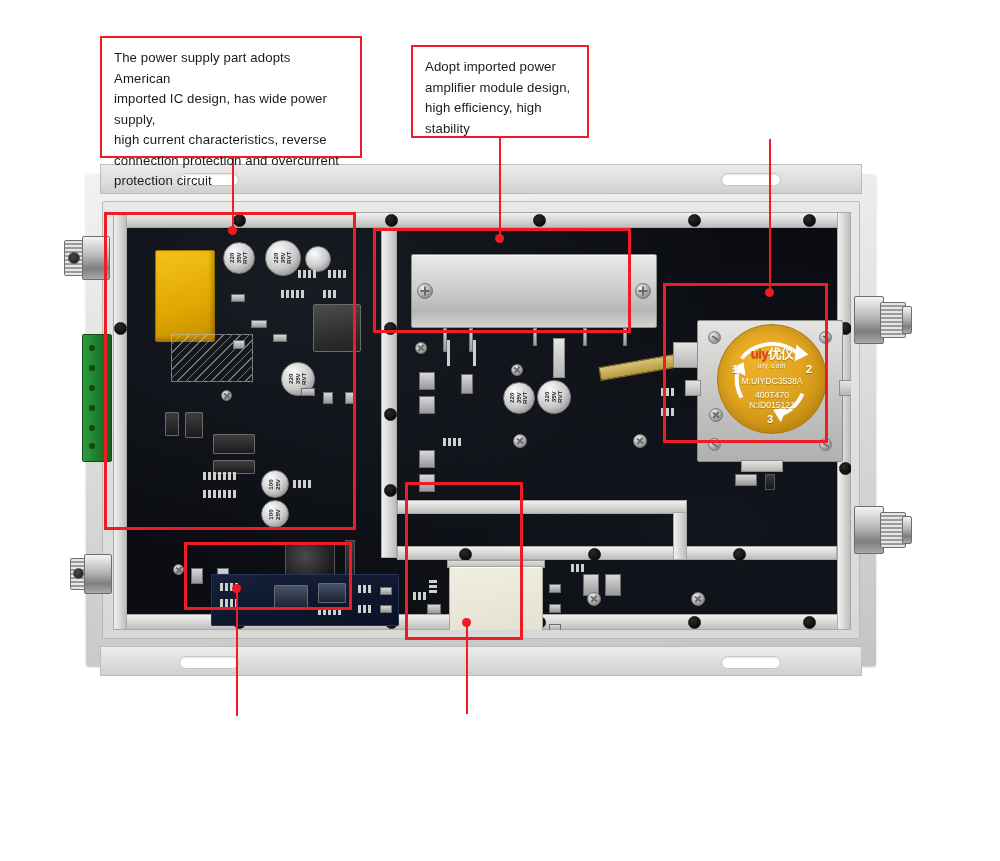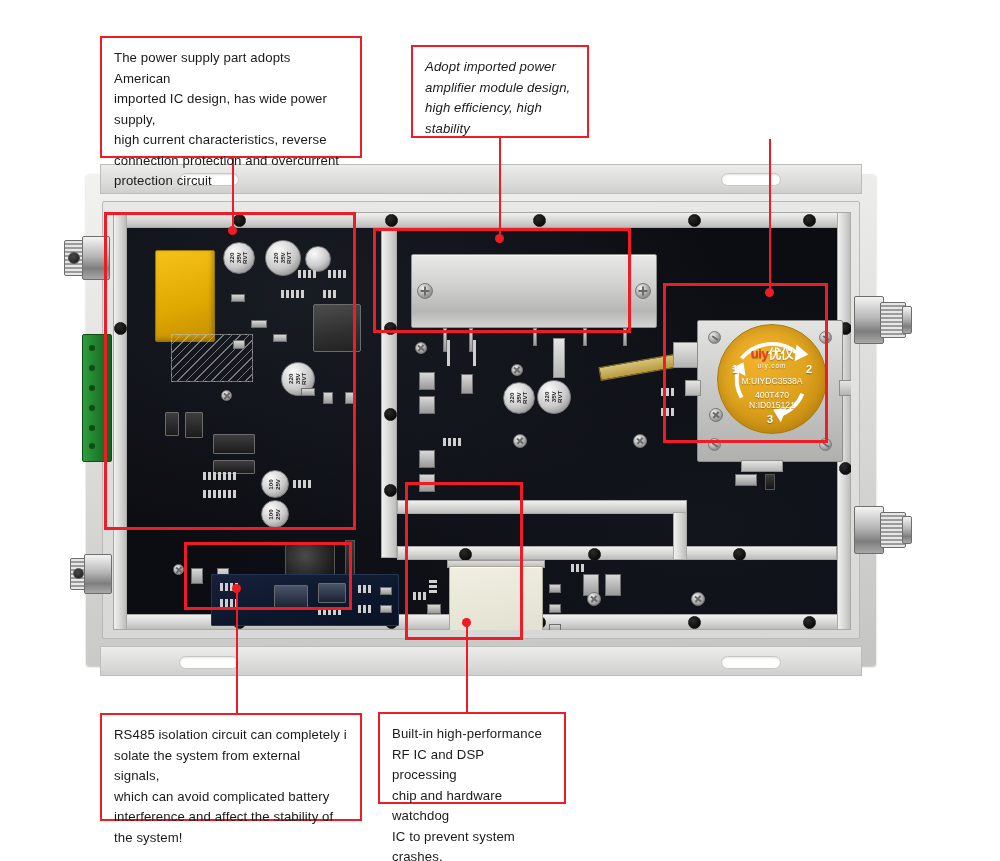--- a/index.html
+++ b/index.html
@@ -742,35 +742,22 @@
   <div class="dot" style="left:462px; top:618px;"></div>
 
   <div class="callout" style="left:100px; top:36px; width:262px; height:122px;">
     <p>The power supply part adopts American
 imported IC design, has wide power supply,
 high current characteristics, reverse
 connection protection and overcurrent
 protection circuit</p>
   </div>
 
-  <div class="callout" style="left:411px; top:45px; width:178px; height:93px;font-style:italic;">
+  <div class="callout" style="left:411px; top:45px; width:178px; height:93px;">
     <p>Adopt imported power
 amplifier module design,
 high efficiency, high stability</p>
   </div>
 
 
-  <div class="callout" style="left:100px; top:713px; width:262px; height:108px;">
-    <p>RS485 isolation circuit can completely i
-solate the system from external signals,
-which can avoid complicated battery
-interference and affect the stability of
-the system!</p>
-  </div>
-
-  <div class="callout" style="left:378px; top:712px; width:188px; height:92px;">
-    <p>Built-in high-performance
-RF IC and DSP processing
-chip and hardware watchdog
-IC to prevent system crashes.</p>
-  </div>
+
 
 </div>
 
 </body></html>

